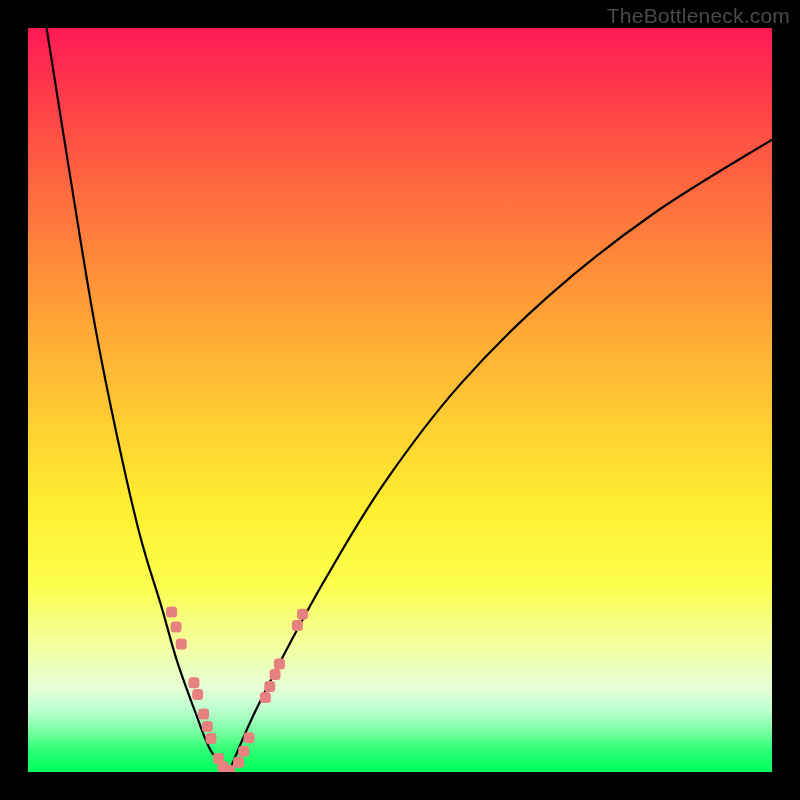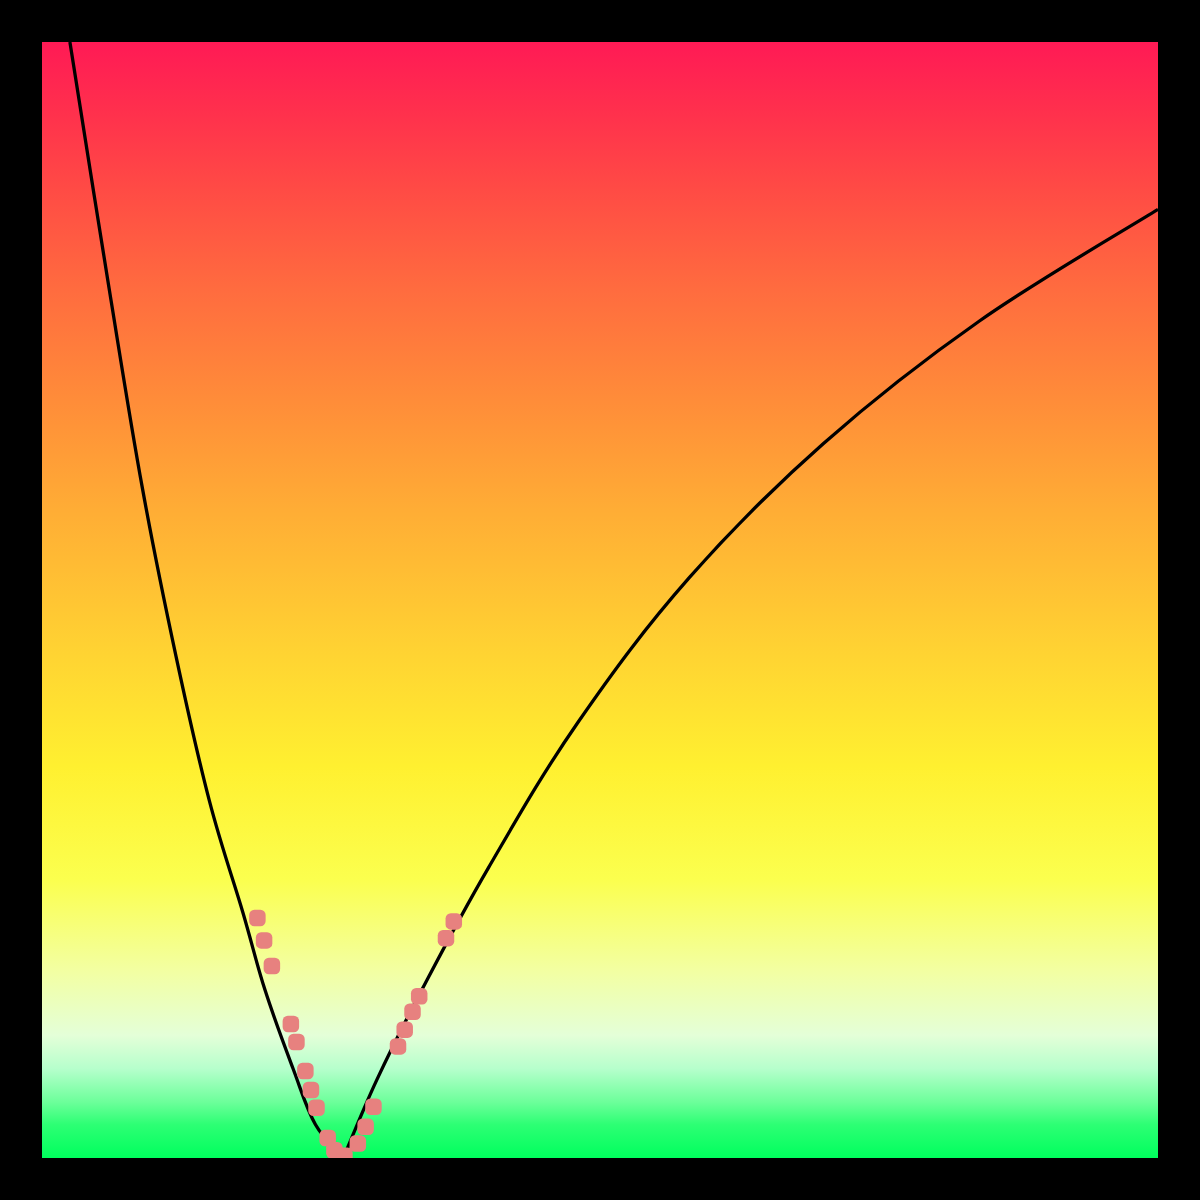--- a/index.html
+++ b/index.html
@@ -102,13 +102,14 @@
           <rect x="215.47" y="704.28" width="11" height="11" rx="3.5" ry="3.5" class="marker"></rect>
           <rect x="231.84" y="664.10" width="11" height="11" rx="3.5" ry="3.5" class="marker"></rect>
           <rect x="236.30" y="652.94" width="11" height="11" rx="3.5" ry="3.5" class="marker"></rect>
           <rect x="241.51" y="641.04" width="11" height="11" rx="3.5" ry="3.5" class="marker"></rect>
           <rect x="245.97" y="630.62" width="11" height="11" rx="3.5" ry="3.5" class="marker"></rect>
           <rect x="263.83" y="591.93" width="11" height="11" rx="3.5" ry="3.5" class="marker"></rect>
           <rect x="269.04" y="580.77" width="11" height="11" rx="3.5" ry="3.5" class="marker"></rect>
         </g>
     </svg>
   </div>
+  <div class="watermark">TheBottleneck.com</div>
 </div>
 
 </body></html>

